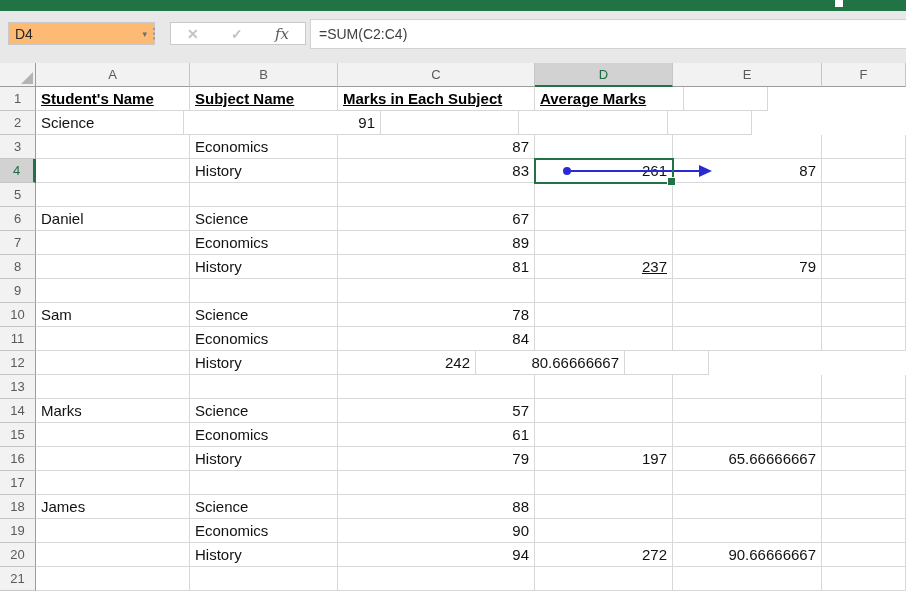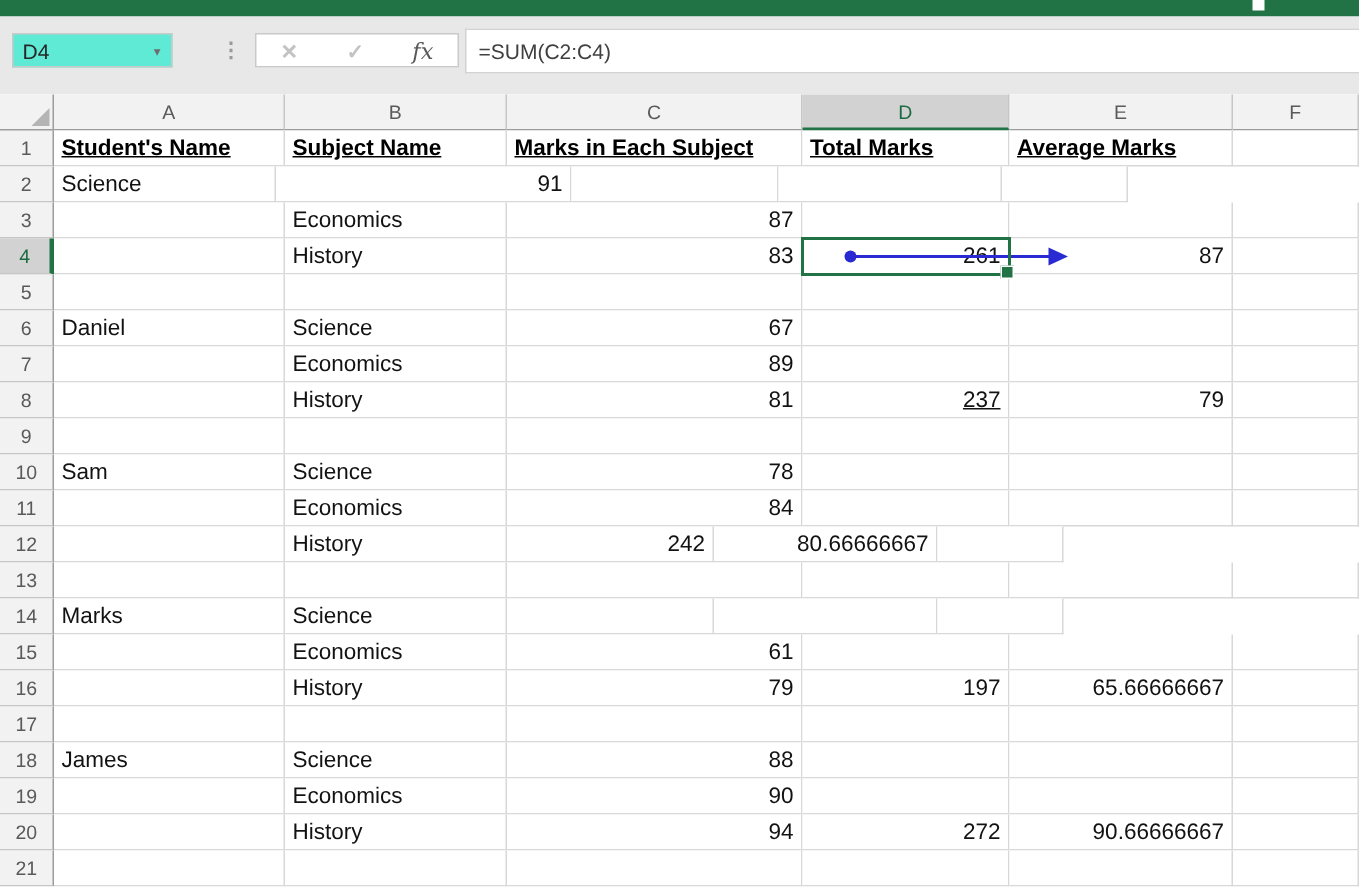--- a/index.html
+++ b/index.html
@@ -5,22 +5,22 @@
   html,body { margin:0; padding:0; }
   body {
     width:906px; height:591px; position:relative; overflow:hidden;
     font-family:"Liberation Sans", sans-serif; background:#ffffff;
   }
   
   .titlebar { position:absolute; left:0; top:0; width:906px; height:11px; background:#217346; }
   .titlebar-notch { position:absolute; left:835px; top:0; width:8px; height:7px; background:#ffffff; }
   .toolbar { position:absolute; left:0; top:11px; width:906px; height:52px; background:#e9e8e8; }
   .namebox {
-    position:absolute; left:8px; top:11px; width:107px; height:23px;
-    background:#5eead4; border:1px solid #c9c9c9; box-sizing:border-box;
+    position:absolute; left:8px; top:11px; width:147px; height:23px;
+    background:#fdba74; border:1px solid #c9c9c9; box-sizing:border-box;
     display:flex; align-items:center; font-size:14px; color:#262626;
   }
   .namebox-text { flex:1; padding-left:6px; }
   .namebox-caret { font-size:9px; color:#6d6d6d; padding-right:7px; }
   .menu-dots {
     position:absolute; left:147px; top:13px; width:12px; height:20px;
     color:#9a9a9a; font-size:14px; line-height:19px; text-align:center; font-weight:bold;
   }
   .fbtns {
     position:absolute; left:170px; top:11px; width:136px; height:23px;
@@ -115,21 +115,20 @@
       <div class="col-hdr" style="width: 197px;">C</div>
       <div class="col-hdr sel" style="width: 138px;">D</div>
       <div class="col-hdr" style="width: 149px;">E</div>
       <div class="col-hdr" style="width: 84px;">F</div>
     </div>
     <div class="grid-row bold">
       <div class="row-hdr">1</div>
       <div class="cell" style="width: 154px;">Student's Name</div>
       <div class="cell" style="width: 148px;">Subject Name</div>
       <div class="cell" style="width: 197px;">Marks in Each Subject</div>
-      <div class="cell" style="width: 138px;">Total Marks</div>
       <div class="cell" style="width: 149px;">Average Marks</div>
       <div class="cell" style="width: 84px;"></div>
     </div>
     <div class="grid-row">
       <div class="row-hdr">2</div>
       <div class="cell" style="width: 148px;">Science</div>
       <div class="cell num" style="width: 197px;">91</div>
       <div class="cell" style="width: 138px;"></div>
       <div class="cell" style="width: 149px;"></div>
       <div class="cell" style="width: 84px;"></div>
@@ -229,20 +228,21 @@
       <div class="cell" style="width: 148px;"></div>
       <div class="cell" style="width: 197px;"></div>
       <div class="cell" style="width: 138px;"></div>
       <div class="cell" style="width: 149px;"></div>
       <div class="cell" style="width: 84px;"></div>
     </div>
     <div class="grid-row">
       <div class="row-hdr">14</div>
       <div class="cell" style="width: 154px;">Marks</div>
       <div class="cell" style="width: 148px;">Science</div>
+      <div class="cell num" style="width: 197px;">57</div>
       <div class="cell" style="width: 138px;"></div>
       <div class="cell" style="width: 149px;"></div>
       <div class="cell" style="width: 84px;"></div>
     </div>
     <div class="grid-row">
       <div class="row-hdr">15</div>
       <div class="cell" style="width: 154px;"></div>
       <div class="cell" style="width: 148px;">Economics</div>
       <div class="cell num" style="width: 197px;">61</div>
       <div class="cell" style="width: 138px;"></div>

